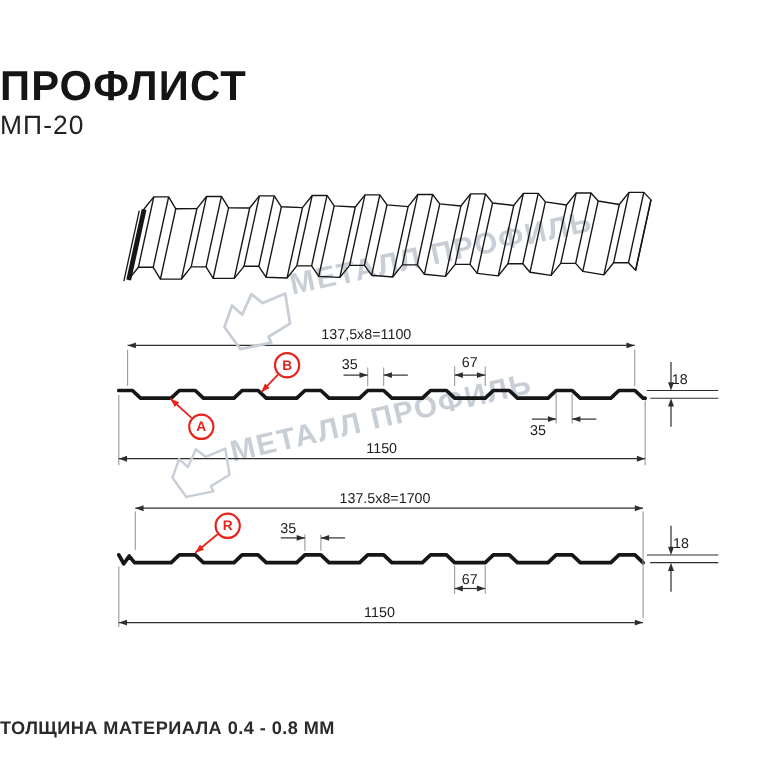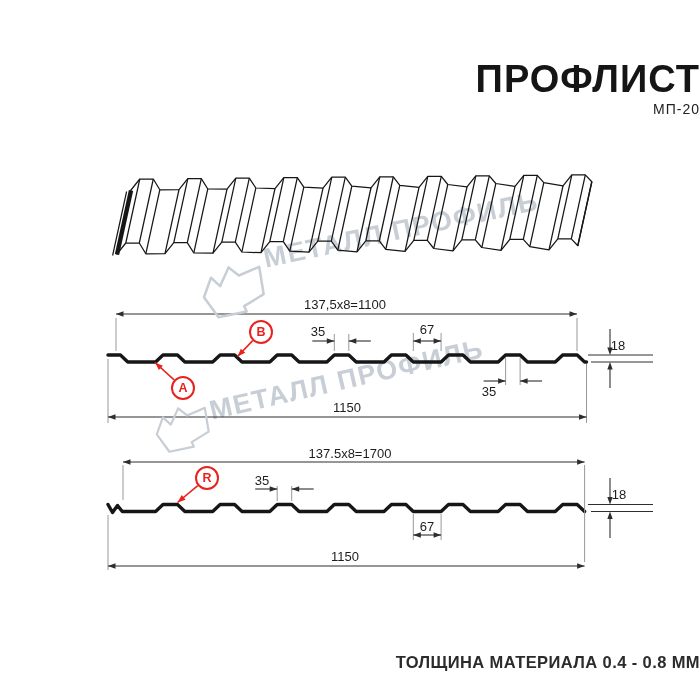--- a/index.html
+++ b/index.html
@@ -1,20 +1,20 @@
 <!DOCTYPE html>
 <html><head>
 <meta charset="utf-8">
 <style>
   html,body{margin:0;padding:0;background:#fff;}
   #stage{position:relative;width:700px;height:700px;background:#ffffff;overflow:hidden;
          font-family:"Liberation Sans",sans-serif;}
-  .hdr{position:absolute;left:0;width:700px;text-align:right;color:#151515;}
+  .hdr{position:absolute;left:0;width:700px;text-align:left;color:#151515;}
   #title{top:58px;font-size:38px;font-weight:bold;letter-spacing:1px;}
-  #subtitle{top:101px;font-size:14px;font-weight:500;letter-spacing:1px;color:#222;}
+  #subtitle{top:101px;font-size:24px;font-weight:500;letter-spacing:1px;color:#222;}
   #footer{top:653px;font-size:16.5px;font-weight:600;letter-spacing:.4px;color:#2b2b2b;}
   .wm{position:absolute;z-index:1;font-weight:bold;font-size:27px;letter-spacing:1.5px;
       white-space:nowrap;transform-origin:left center;color:#c8ced6;}
   #wm1{left:264px;top:244px;transform:rotate(-12deg);}
   #wm2{left:210px;top:396px;transform:rotate(-13deg);}
   #cv{position:absolute;left:0;top:0;z-index:2;pointer-events:none;}
   .dim{position:absolute;z-index:3;font-size:13px;color:#1d1d1d;white-space:nowrap;
        transform:translate(-50%,-50%);}
   .pt{position:absolute;z-index:3;width:20px;height:20px;border:2.3px solid #e8231d;
       border-radius:50%;color:#e8231d;font-size:12.5px;font-weight:bold;
@@ -147,21 +147,21 @@
       </g>
       <g transform="translate(182,428) rotate(-14) scale(1) translate(-30,-26)">
         <polygon points="4,26 14,11 20,20 31,6 38,15 57,12 55,36 36,42 37,47 12,46" fill="none" stroke="#c8ced6" stroke-width="2.2" stroke-linejoin="round"></polygon>
       </g>
     </svg>
 
   <div id="title" class="hdr">ПРОФЛИСТ</div>
   <div id="subtitle" class="hdr">МП-20</div>
   <div id="footer" class="hdr">ТОЛЩИНА МАТЕРИАЛА 0.4 - 0.8 ММ</div>
 
-  <span class="dim" style="left:345px;top:304px">137,5x8=1100</span>
+  <span class="dim" style="left:333px;top:304px">137,5x8=1100</span>
   <span class="dim" style="left:318px;top:331px">35</span>
   <span class="dim" style="left:427px;top:329px">67</span>
   <span class="dim" style="left:618px;top:345px">18</span>
   <span class="dim" style="left:489px;top:391px">35</span>
   <span class="dim" style="left:347px;top:407px">1150</span>
 
   <span class="dim" style="left:350px;top:453px">137.5x8=1700</span>
   <span class="dim" style="left:262px;top:480px">35</span>
   <span class="dim" style="left:427px;top:526px">67</span>
   <span class="dim" style="left:619px;top:494px">18</span>

